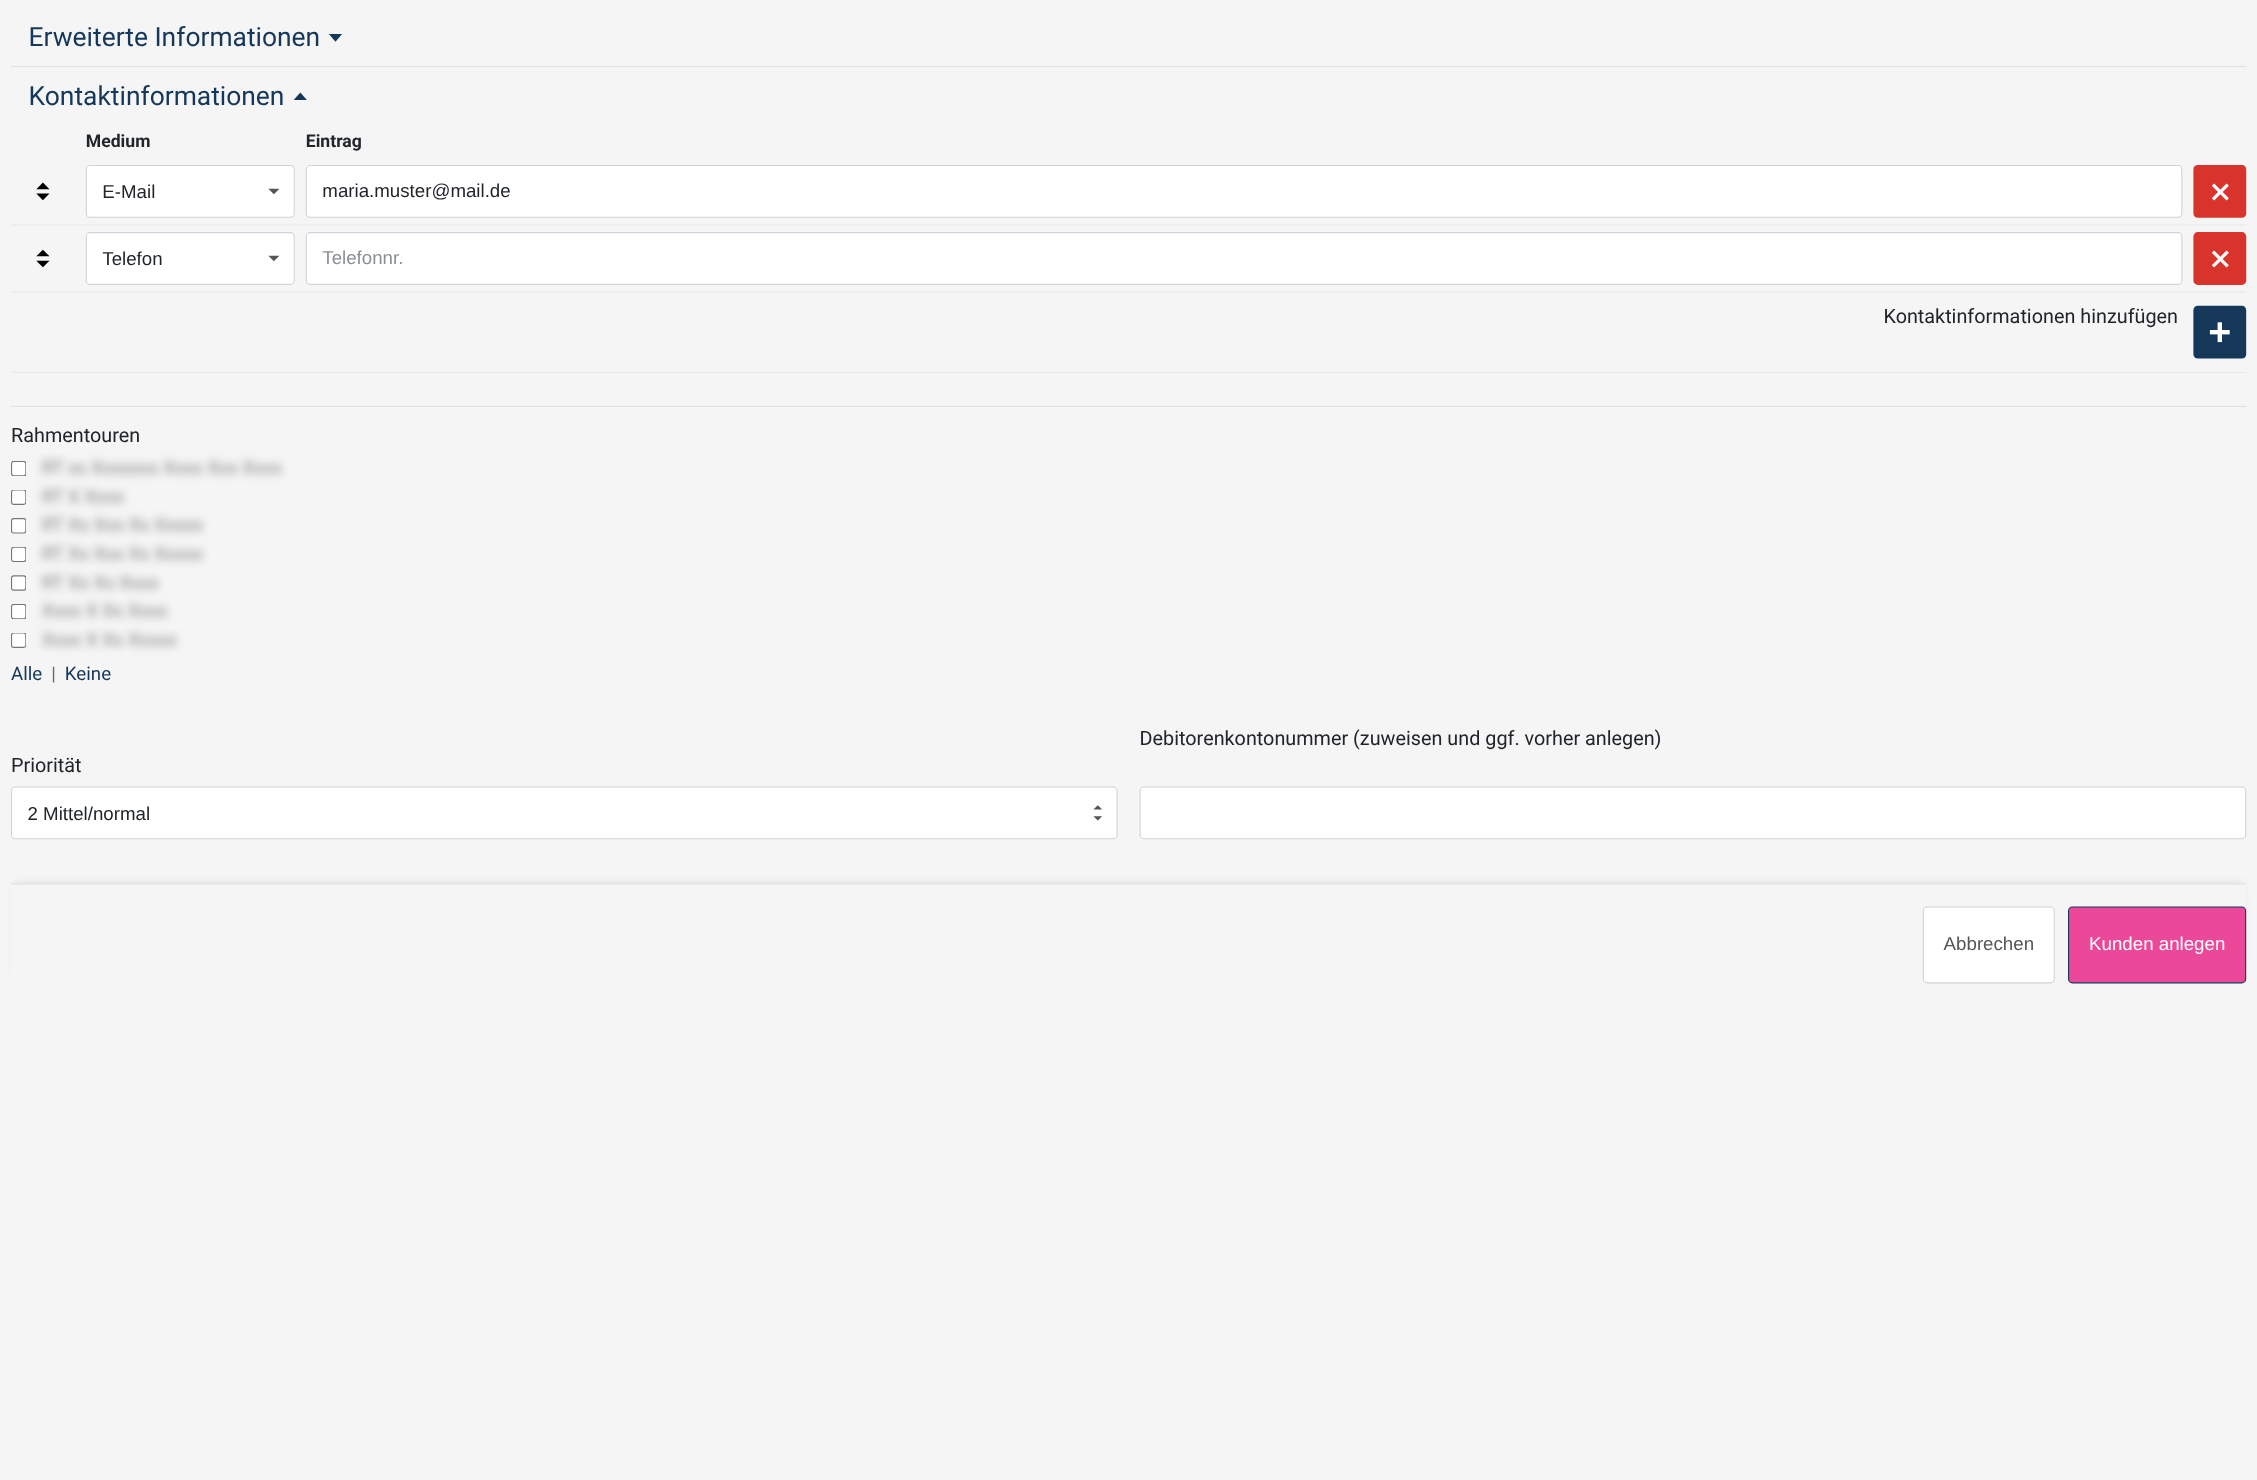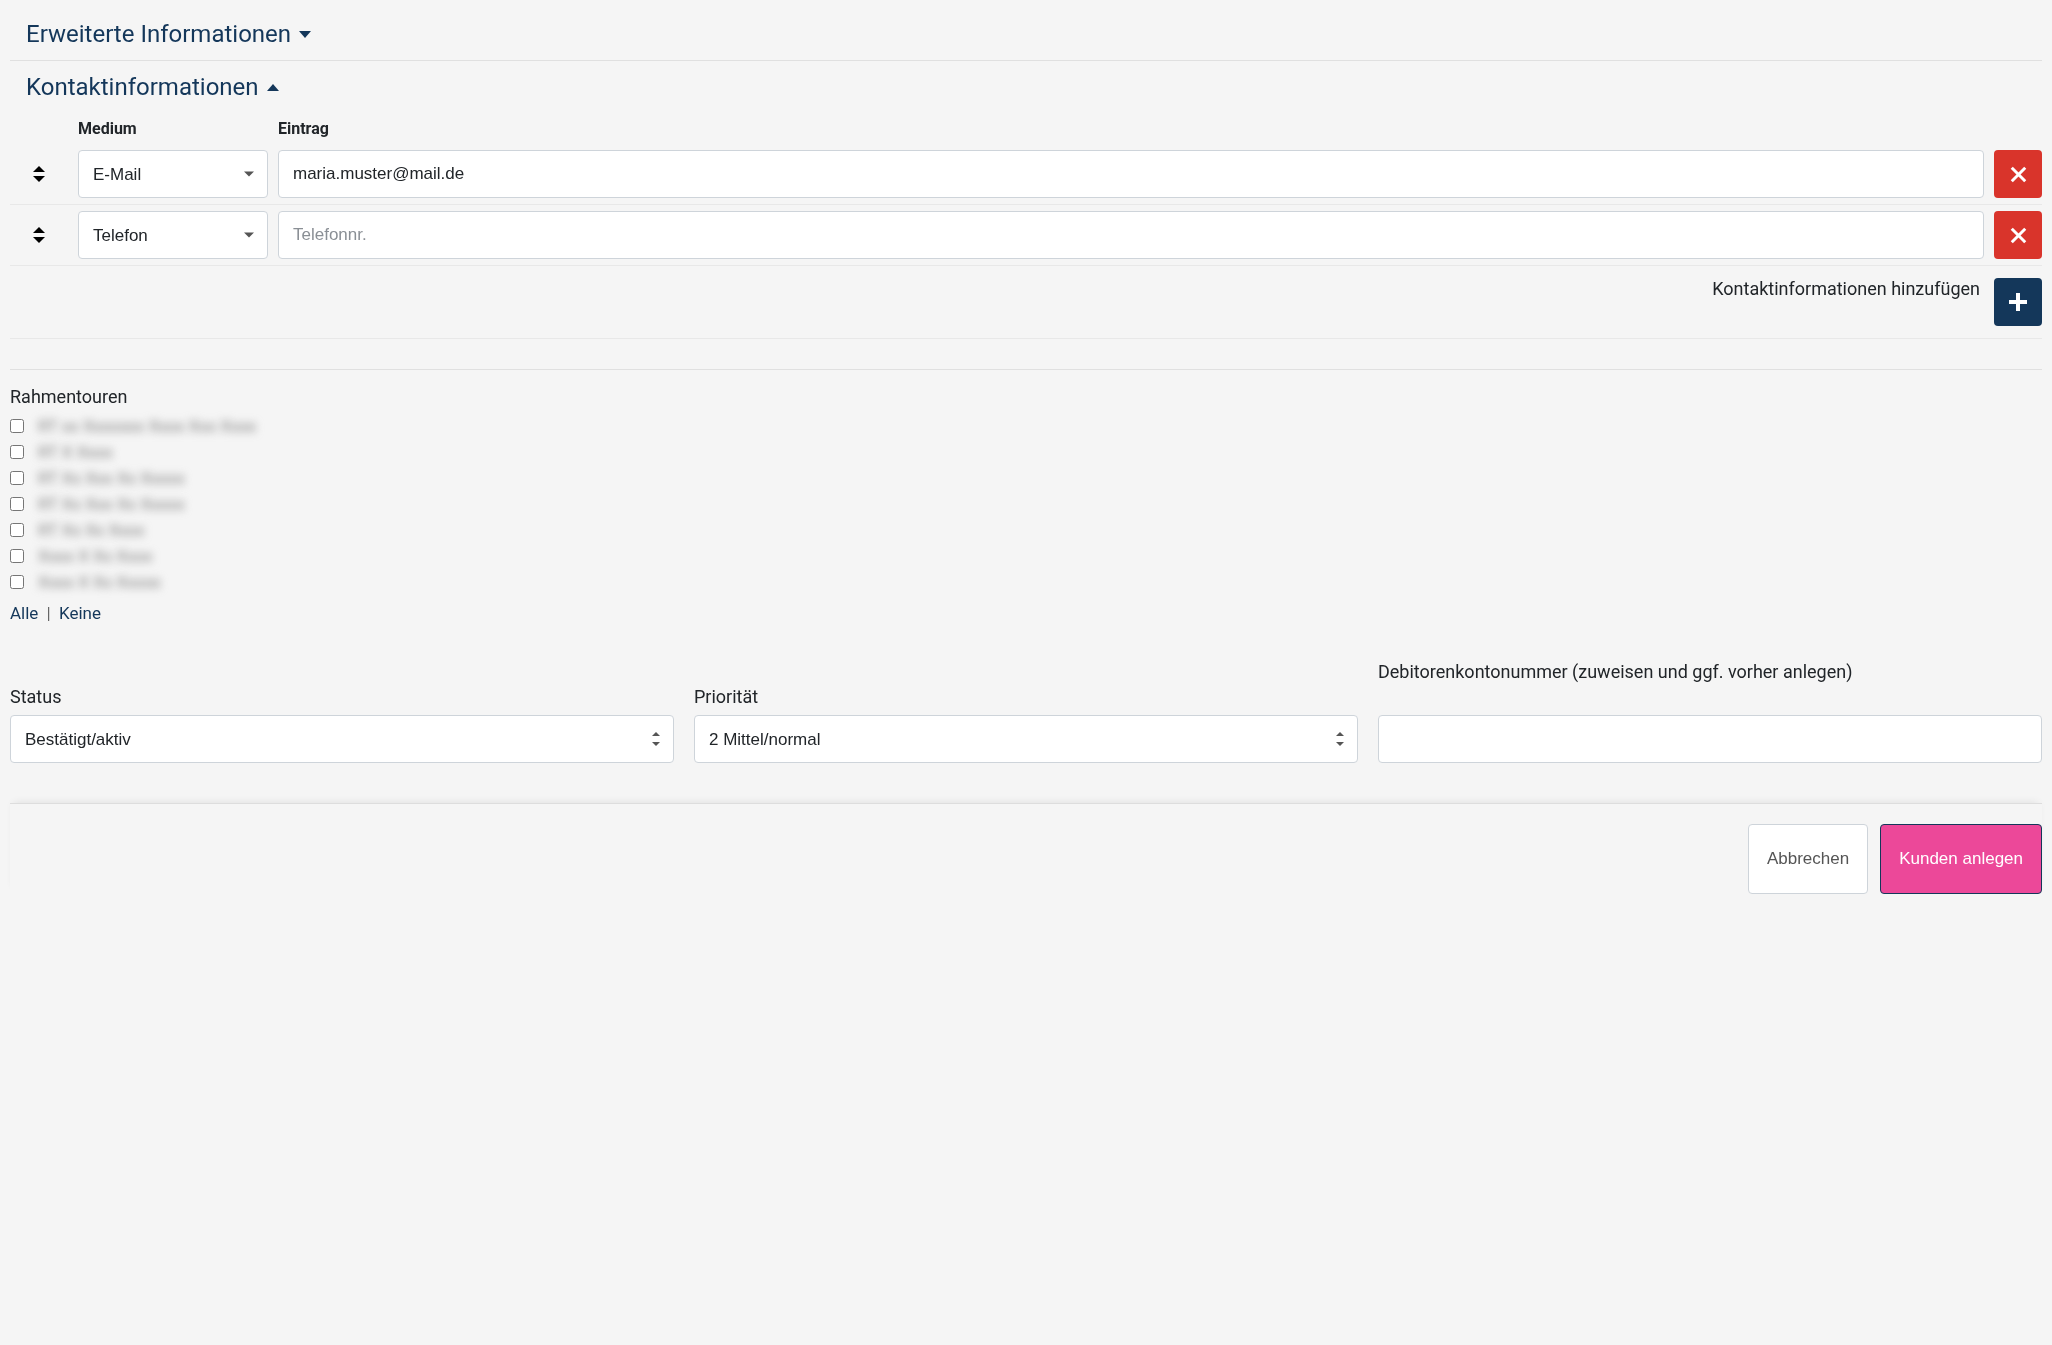--- a/index.html
+++ b/index.html
@@ -453,29 +453,20 @@
   </div>
 
 <div class="select-links">
   <span class="link">Alle</span>
   <span class="separator">|</span>
   <span class="link">Keine</span>
 </div>
 
 <div class="bottom-fields">
   <div class="field-group">
-    <div class="field-label">Status</div>
-    <div class="wide-select-wrap">
-      <select class="wide-select">
-        <option>Bestätigt/aktiv</option>
-      </select>
-      <span class="updown-caret"></span>
-    </div>
-  </div>
-  <div class="field-group">
     <div class="field-label">Priorität</div>
     <div class="wide-select-wrap">
       <select class="wide-select">
         <option>2 Mittel/normal</option>
       </select>
       <span class="updown-caret"></span>
     </div>
   </div>
   <div class="field-group">
     <div class="field-label multiline">Debitorenkontonummer (zuweisen und ggf. vorher anlegen)</div>

